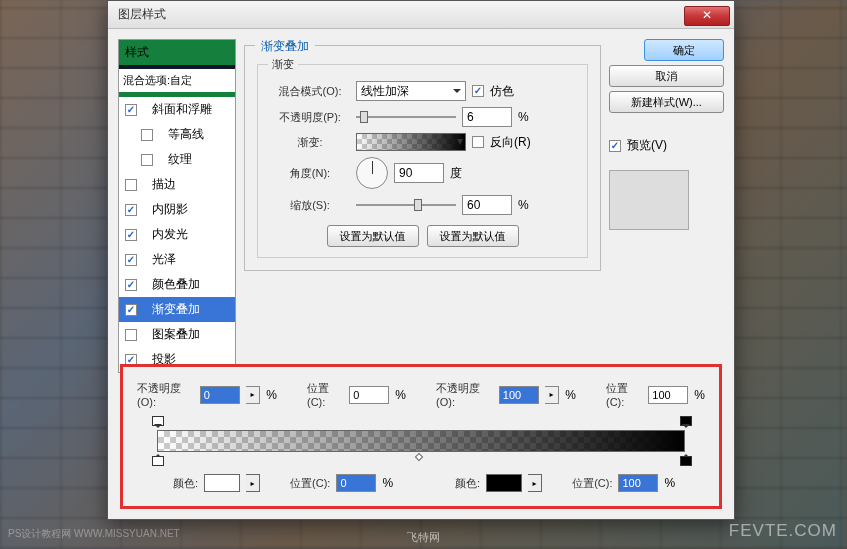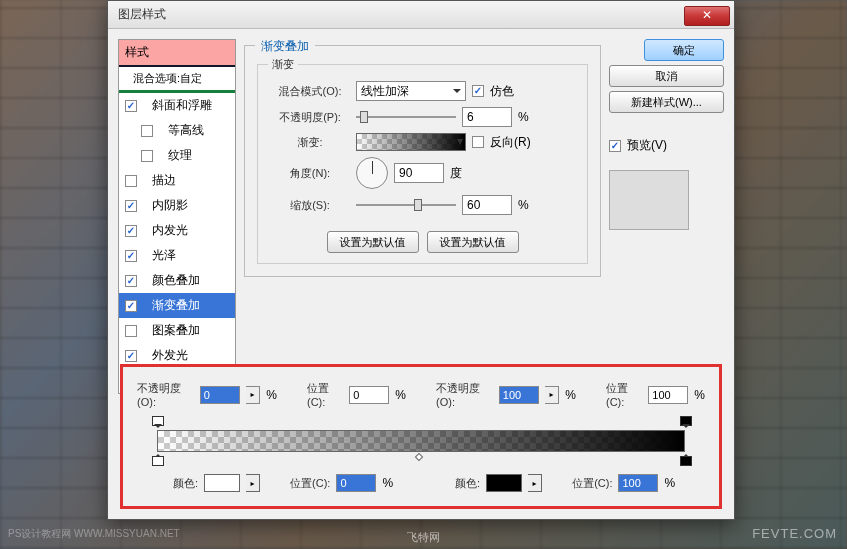--- a/index.html
+++ b/index.html
@@ -7,22 +7,22 @@
 .brick-bg { position: absolute; inset: 0; background: repeating-linear-gradient(0deg, rgba(0,0,0,0.15) 0 2px, transparent 2px 30px), repeating-linear-gradient(90deg, rgba(0,0,0,0.1) 0 2px, transparent 2px 60px), linear-gradient(135deg, #7a6555 0%, #5a6575 30%, #6a5a4a 60%, #4a5a5a 100%); filter: blur(1px); }
 .dialog { position: absolute; left: 107px; top: 0; width: 628px; height: 520px; background: #f0f0f0; border: 1px solid #555; box-shadow: 0 5px 20px rgba(0,0,0,0.5); }
 .titlebar { height: 28px; background: linear-gradient(180deg, #f5f5f5 0%, #e0e0e0 100%); border-bottom: 1px solid #bbb; display: flex; align-items: center; padding-left: 10px; }
 .titlebar .title { flex: 1; color: #333; }
 .close-btn { width: 46px; height: 20px; margin: 2px 4px 0 0; background: linear-gradient(180deg, #e07070 0%, #c83838 50%, #b02020 100%); border: 1px solid #8a2020; border-radius: 2px; color: #fff; text-align: center; line-height: 16px; cursor: pointer; }
 .content { display: flex; height: calc(100% - 28px); padding: 10px; gap: 8px; }
 .left-col { width: 118px; }
 .mid-col { flex: 1; }
 .right-col { width: 115px; display: flex; flex-direction: column; gap: 4px; }
 .styles-list { border: 1px solid #999; background: #fff; }
-.styles-header { padding: 4px 6px; border-bottom: 2px solid #0f172a; background: #fca5a5; }
-.blend-opt { padding: 4px 14px; border-bottom: 3px solid #15803d; font-size: 11px; }
+.styles-header { padding: 4px 6px; border-bottom: 4px solid #0f172a; background: #15803d; }
+.blend-opt { padding: 4px 4px; border-bottom: 5px solid #15803d; font-size: 11px; }
 .style-item { display: flex; align-items: center; padding: 4px 6px; gap: 15px; cursor: pointer; font-size: 11px; }
 .style-item.selected { background: #3875d7; color: #fff; }
 .style-item.indent { padding-left: 22px; }
 .cb { width: 12px; height: 12px; border: 1px solid #888; background: #fff; display: inline-flex; align-items: center; justify-content: center; flex-shrink: 0; }
 .cb.checked::after { content: "✓"; color: #2060d0; font-size: 10px; font-weight: bold; line-height: 10px; }
 .style-item.selected .cb.checked::after { color: #2060d0; }
 .group-box { border: 1px solid #bbb; padding: 10px 12px 12px; position: relative; margin-top: 6px; }
 .group-title { position: absolute; top: -8px; left: 10px; background: #f0f0f0; padding: 0 6px; color: #0a5fb0; }
 .inner-group { border: 1px solid #ccc; padding: 10px 12px; position: relative; margin-top: 8px; }
 .inner-title { position: absolute; top: -8px; left: 10px; background: #f0f0f0; padding: 0 4px; color: #333; font-size: 11px; }
@@ -33,21 +33,21 @@
 .num-input { width: 50px; height: 20px; border: 1px solid #888; background: #fff; padding: 0 4px; }
 .slider { flex: 0 0 100px; height: 18px; position: relative; }
 .slider-track { position: absolute; top: 8px; left: 0; right: 0; height: 2px; background: #999; }
 .slider-thumb { position: absolute; top: 3px; width: 8px; height: 12px; background: #ddd; border: 1px solid #666; }
 .btn { height: 22px; border: 1px solid #888; background: linear-gradient(180deg, #fff 0%, #e0e0e0 100%); border-radius: 3px; padding: 0 12px; cursor: pointer; display: flex; align-items: center; justify-content: center; font-size: 11px; }
 .btn.primary { background: linear-gradient(180deg, #d0e8ff 0%, #a0d0ff 100%); border-color: #4090e0; margin-left: 35px; }
 .grad-preview { width: 110px; height: 18px; border: 1px solid #666; background: linear-gradient(90deg, rgba(255,255,255,0) 0%, #000 100%), repeating-conic-gradient(#ccc 0 25%, #fff 0 50%) 0 0/10px 10px; display: inline-block; }
 .grad-preview::after { content: "▾"; float: right; margin-right: 2px; color: #333; }
 .angle-dial { width: 32px; height: 32px; border: 1px solid #888; border-radius: 50%; background: #f8f8f8; position: relative; }
 .angle-dial::after { content: ""; position: absolute; left: 50%; top: 3px; width: 1px; height: 13px; background: #333; transform-origin: bottom; }
-.btn-row { display: flex; gap: 8px; justify-content: center; margin-top: 16px; }
+.btn-row { display: flex; gap: 8px; justify-content: center; margin-top: 10px; }
 .red-panel { position: absolute; left: 12px; right: 12px; bottom: 10px; border: 3px solid #e03030; padding: 10px 14px; background: #f0f0f0; }
 .red-row { display: flex; align-items: center; gap: 6px; margin: 4px 0; }
 .red-label { color: #333; font-size: 11px; }
 .small-input { width: 40px; height: 18px; border: 1px solid #888; background: #fff; padding: 0 3px; font-size: 11px; }
 .small-input.hilite { background: #3875d7; color: #fff; }
 .arrow-btn { width: 16px; height: 18px; border: 1px solid #888; border-left: none; background: #eee; display: flex; align-items: center; justify-content: center; font-size: 8px; }
 .grad-editor { margin: 8px 20px; position: relative; height: 50px; }
 .grad-bar { position: absolute; left: 0; right: 0; top: 14px; height: 22px; border: 1px solid #666; background: linear-gradient(90deg, rgba(0,0,0,0) 0%, #000 100%), repeating-conic-gradient(#ccc 0 25%, #fff 0 50%) 0 0/12px 12px; }
 .stop-top { position: absolute; top: 0; width: 10px; height: 12px; }
 .stop-top::before { content: ""; position: absolute; top: 0; left: 0; width: 10px; height: 8px; background: #fff; border: 1px solid #333; }
@@ -55,21 +55,21 @@
 .stop-top.black::before { background: #000; }
 .stop-bot { position: absolute; bottom: 0; width: 10px; height: 12px; }
 .stop-bot::before { content: ""; position: absolute; bottom: 8px; left: 2px; border: 4px solid transparent; border-bottom-color: #333; }
 .stop-bot::after { content: ""; position: absolute; bottom: 0; left: 0; width: 10px; height: 8px; background: #fff; border: 1px solid #333; }
 .stop-bot.black::after { background: #000; }
 .diamond { position: absolute; top: 38px; width: 6px; height: 6px; border: 1px solid #666; transform: rotate(45deg); background: #fff; }
 .swatch { width: 36px; height: 18px; border: 1px solid #666; display: inline-block; }
 .swatch-play { width: 14px; height: 18px; border: 1px solid #666; border-left: none; display: inline-flex; align-items: center; justify-content: center; font-size: 8px; background: #eee; }
 .preview-box { width: 80px; height: 60px; border: 1px solid #aaa; background: #ddd; margin-top: 6px; }
 .watermark { position: absolute; bottom: 4px; left: 50%; transform: translateX(-50%); color: rgba(255,255,255,0.6); font-size: 11px; }
-.wm-right { position: absolute; bottom: 8px; right: 10px; color: rgba(255,255,255,0.5); font-size: 13px; letter-spacing: 1px; }
+.wm-right { position: absolute; bottom: 8px; right: 10px; color: rgba(255,255,255,0.5); font-size: 17px; letter-spacing: 1px; }
 .wm-left { position: absolute; bottom: 8px; left: 8px; color: rgba(255,255,255,0.35); font-size: 10px; }
 </style>
 </head>
 <body>
 <div class="brick-bg"></div>
 
 <div class="dialog">
   <div class="titlebar">
     <span class="title">图层样式</span>
     <div class="close-btn">✕</div>
@@ -115,24 +115,20 @@
             <div class="style-item selected">
               <span class="cb checked"></span>
               <span>渐变叠加</span>
             </div>
             <div class="style-item">
               <span class="cb"></span>
               <span>图案叠加</span>
             </div>
             <div class="style-item">
               <span class="cb checked"></span>
-              <span>外发光</span>
-            </div>
-            <div class="style-item">
-              <span class="cb checked"></span>
               <span>投影</span>
             </div>
           </div>
       </div>
     </div>
 
     <div class="mid-col">
       <div class="group-box">
         <span class="group-title">渐变叠加</span>
         <div class="inner-group">

